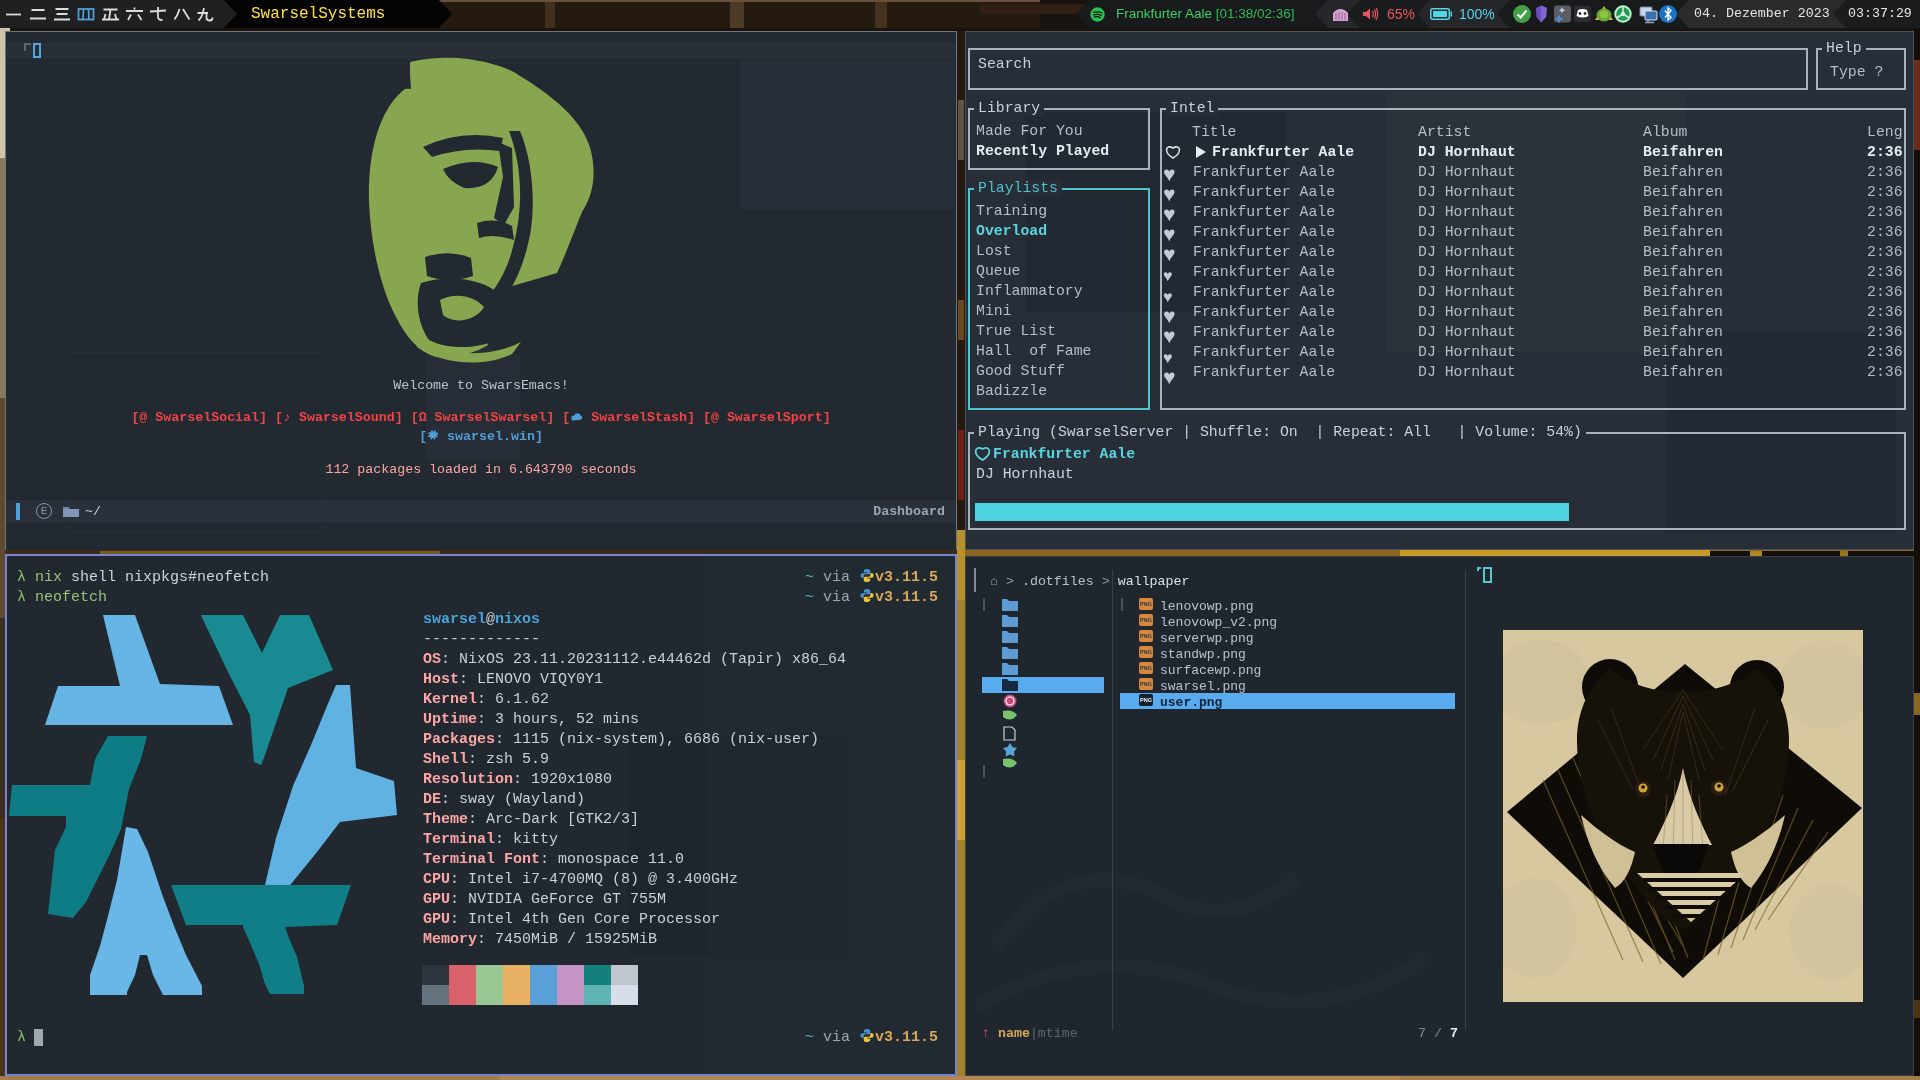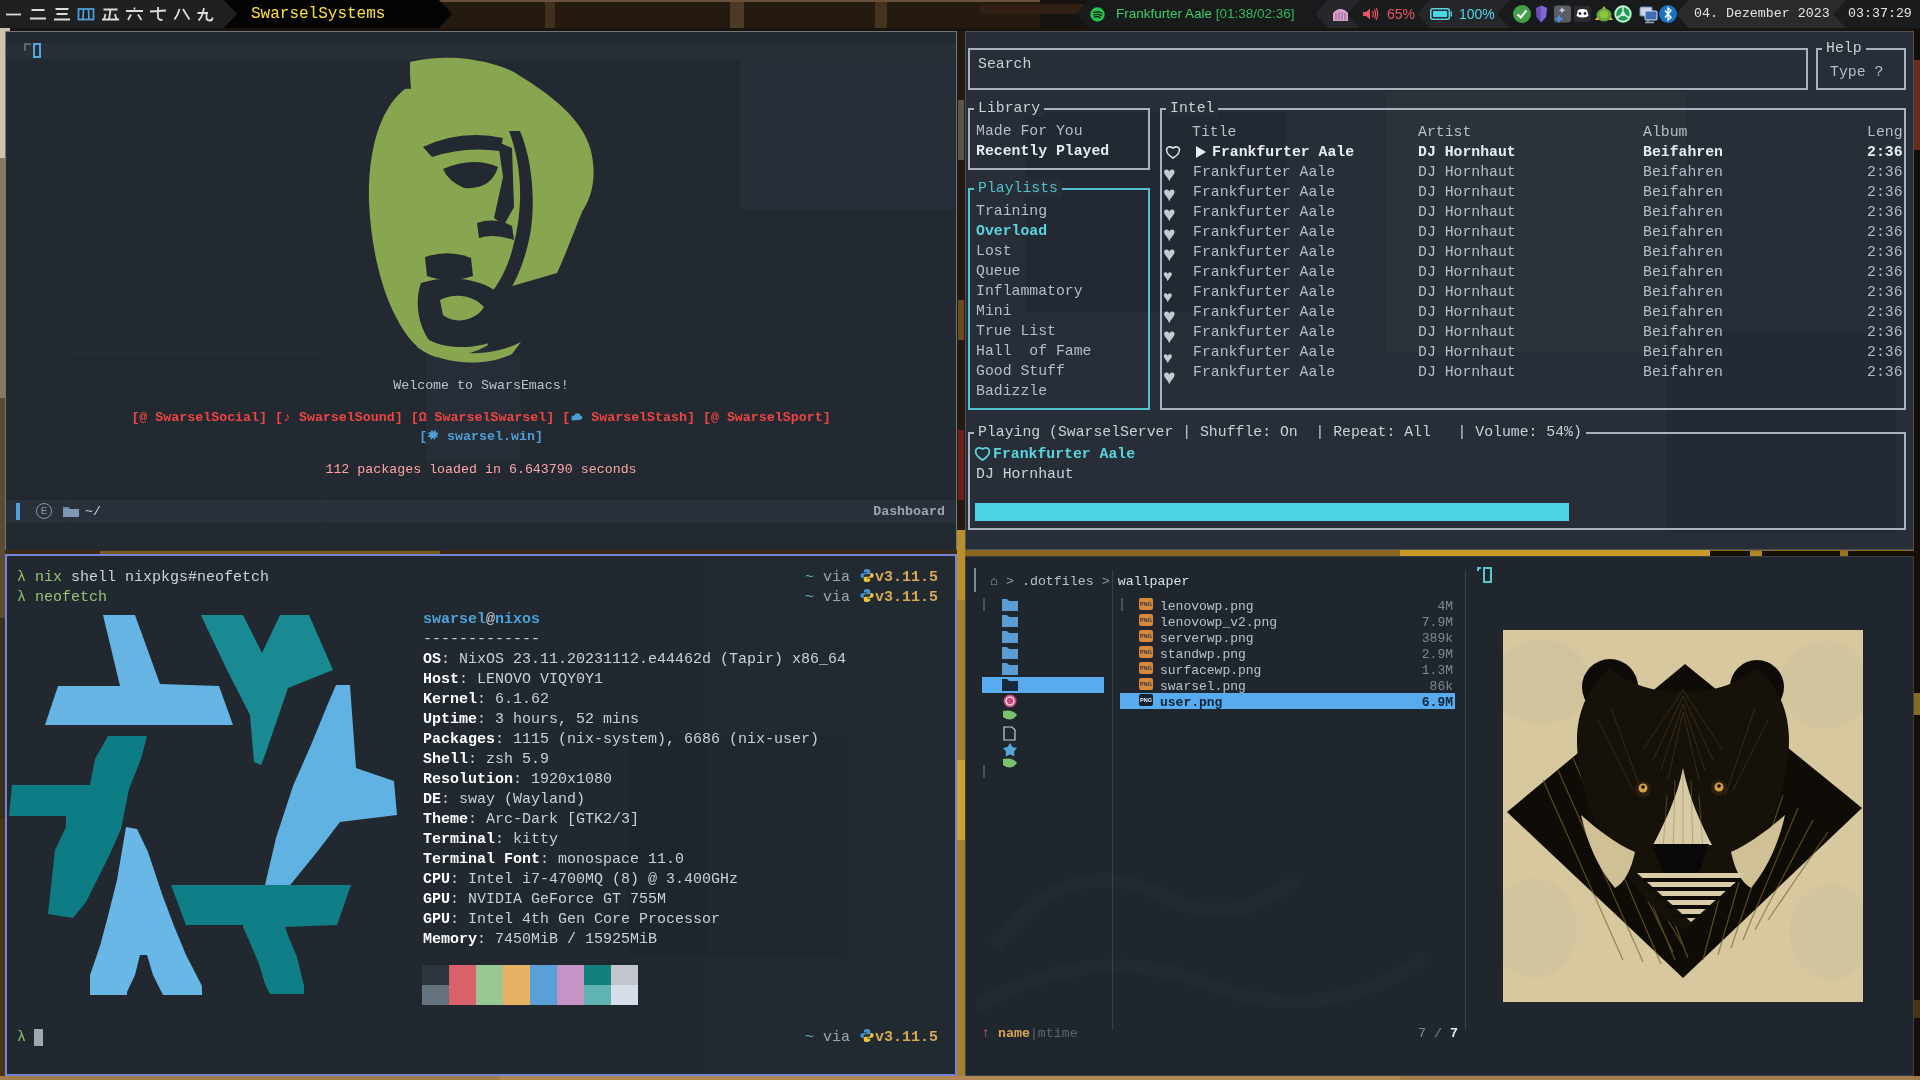--- a/index.html
+++ b/index.html
@@ -7,21 +7,21 @@
 #bar{position:absolute;left:0;top:0;width:1920px;height:28px;font-family:"Liberation Mono",monospace;}
 .win{position:absolute;font-family:"Liberation Mono",monospace;}
 #emacs{left:5px;top:31px;width:952px;height:519px;background:#222931;border:1px solid #6e767e;border-bottom:none;}
 #music{left:965px;top:31px;width:949px;height:519px;background:#272e38;border:1px solid #4a525b;}
 #term{left:5px;top:554px;width:952px;height:522px;background:#21282f;border:2px solid #7584d2;}
 #yazi{left:965px;top:556px;width:949px;height:520px;background:#20262e;border:1px solid #3a4148;}
 .line{position:absolute;white-space:pre;}
 .mlabel{position:absolute;font-size:14.8px;color:#c8d0d8;background:#272e38;padding:0 4px;white-space:pre;line-height:17px;}
 .mtext{position:absolute;font-size:14.8px;color:#b6bec8;white-space:pre;line-height:20px;}
 .rprompt{right:17px;font-size:15px;}
-.nk{color:#ffffff;font-weight:bold;}
+.nk{color:#fca5a5;font-weight:bold;}
 .nv{color:#c9d0d8;}
 </style></head>
 <body>
 
 <div id="wall">
 <svg width="1920" height="1080" viewBox="0 0 1920 1080">
 <rect width="1920" height="1080" fill="#1c140c"></rect>
 
 <rect x="0" y="28" width="10" height="130" fill="#cfc3ae"></rect>
 <rect x="0" y="158" width="10" height="240" fill="#8a7a5e"></rect>
@@ -366,27 +366,20 @@
       </g>
     <text x="9" y="105" fill="#e8eef4" font-family="Liberation Sans" font-size="5.5" font-weight="bold" text-anchor="middle">PNG</text>
   </svg>
   <div class="line" style="left:194px;top:42px;font-size:13px;line-height:16px;color:#b8c2cc;">lenovowp.png
 lenovowp_v2.png
 serverwp.png
 standwp.png
 surfacewp.png
 swarsel.png
 <span style="color:#0e2338;font-weight:bold;">user.png</span></div>
-  <div class="line" style="left:396px;top:42px;font-size:13px;line-height:16px;color:#7d8894;text-align:right;width:91px;">4M
-7.9M
-389k
-2.9M
-1.3M
-86k
-<span style="color:#0e2338;font-weight:bold;">6.9M</span></div>
 
   <div class="abs" style="left:511px;top:10px;width:4px;height:4px;border-left:2px solid #56c5d0;border-top:2px solid #56c5d0;"></div>
   <div class="abs" style="left:517px;top:10px;width:9px;height:16px;border:2px solid #56c5d0;"></div>
 
   <svg class="abs" style="left:537px;top:73px;" width="360" height="372" viewBox="0 0 360 372">
     <rect width="360" height="372" fill="#d7c8a0"></rect>
     <g fill="#cec19a" opacity="0.6">
       <ellipse cx="38" cy="52" rx="50" ry="42"></ellipse>
         <ellipse cx="322" cy="55" rx="46" ry="44"></ellipse>
       <ellipse cx="30" cy="298" rx="44" ry="50"></ellipse>

